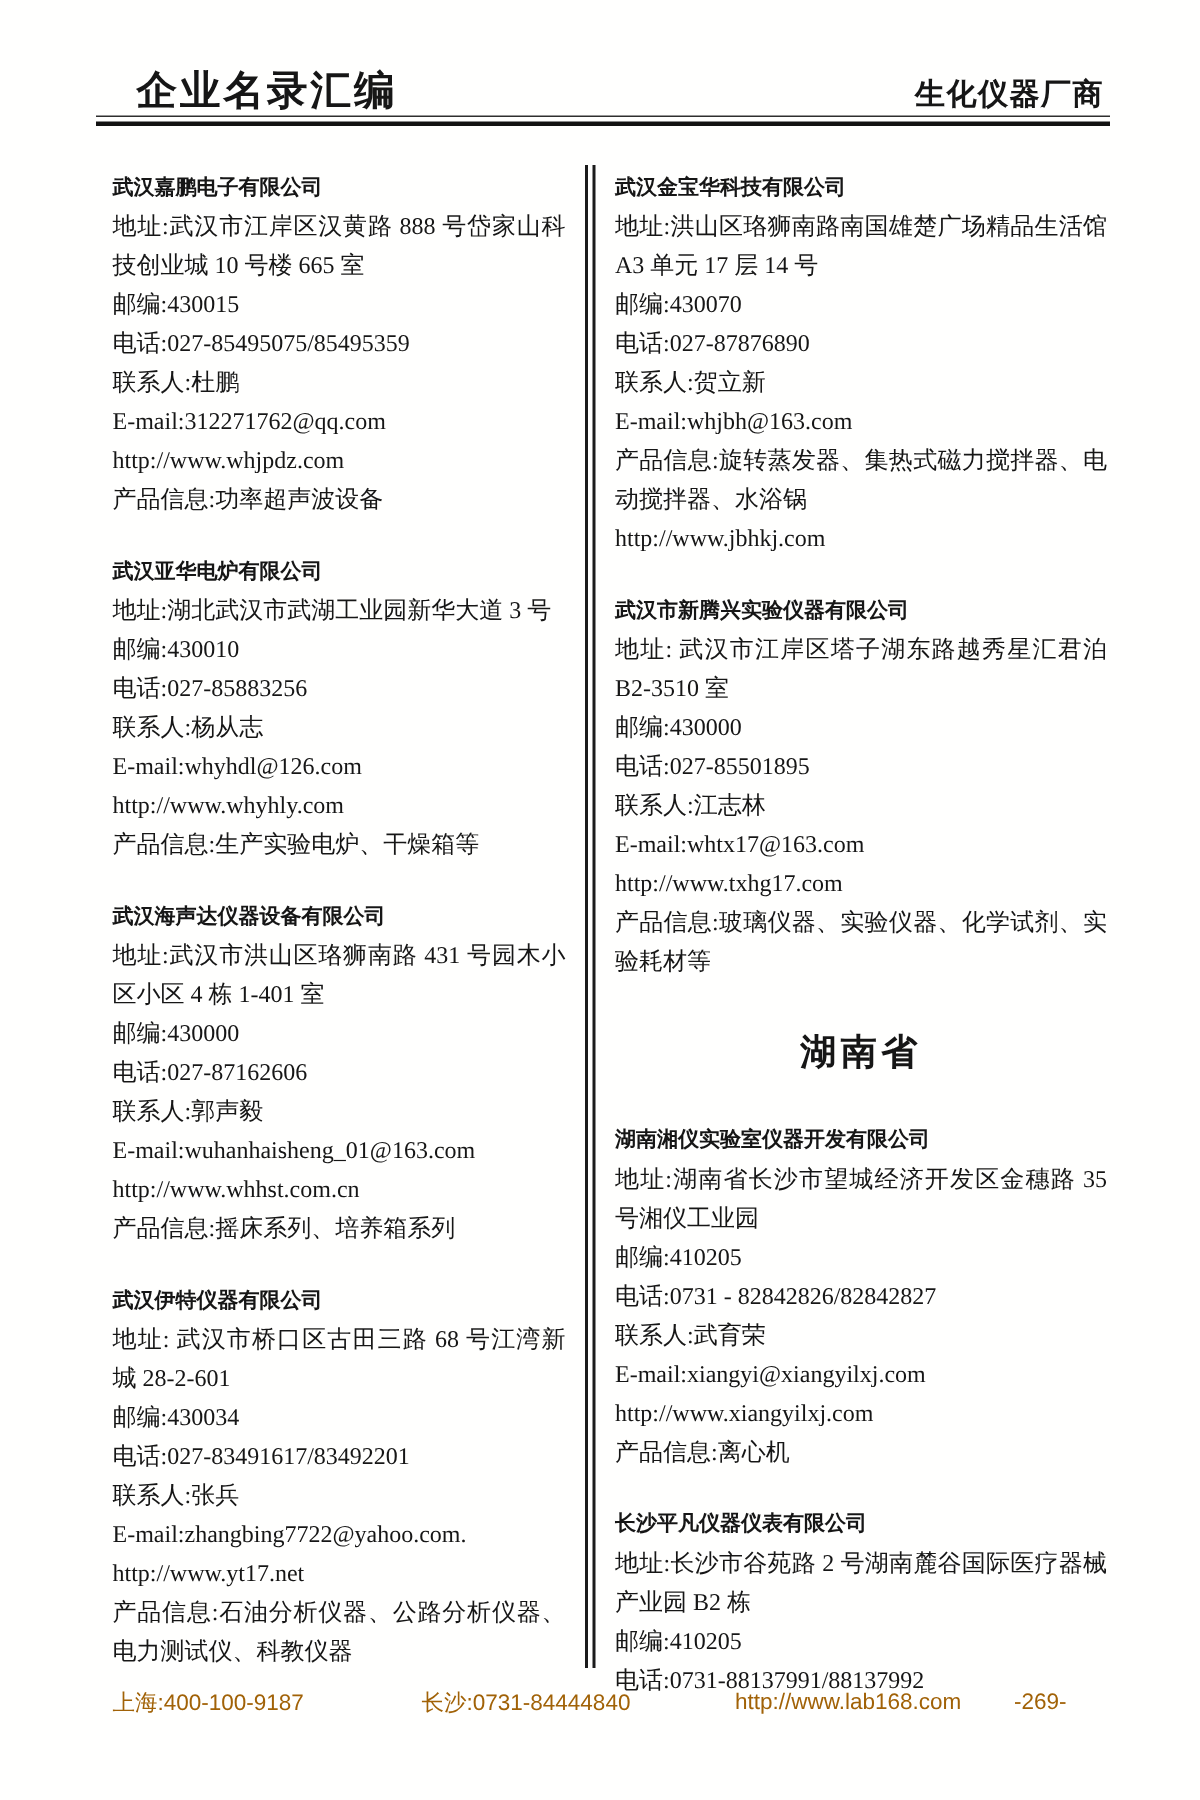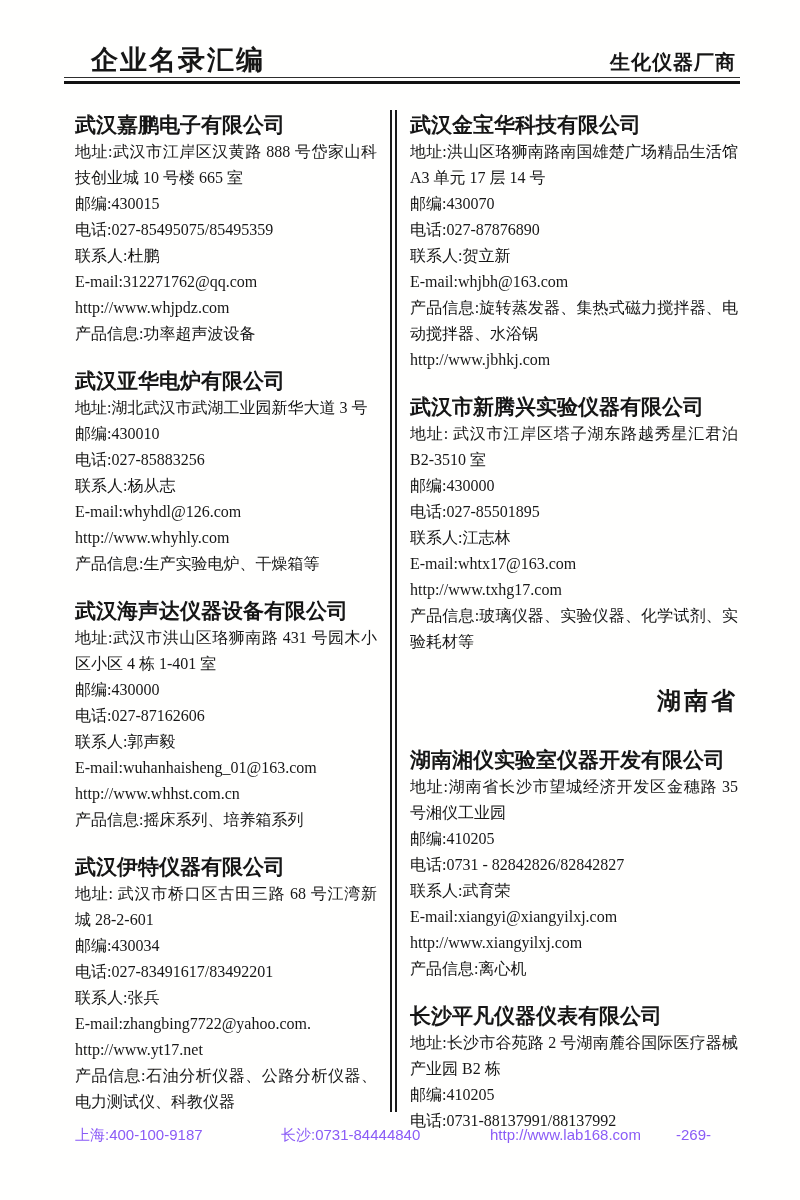--- a/index.html
+++ b/index.html
@@ -24,33 +24,33 @@
   }
   .col-left  { width:302px; }
   .divider {
     width:3px; height:1002px; margin-left:13px; margin-right:13px;
     border-left:2px solid #1b1b1b; border-right:2px solid #1b1b1b;
   }
   .col-right { width:328px; }
   .company { margin-bottom:19px; }
   .company-name {
     font-family:"Liberation Sans", sans-serif; font-weight:bold;
-    font-size:21px; line-height:29px;
+    font-size:14px; line-height:29px;
   }
   .company-line {
     font-size:16px; line-height:26px; text-align:justify;
   }
   .section-header {
-    text-align:right; font-family:"Liberation Sans", sans-serif;
+    text-align:center; font-family:"Liberation Sans", sans-serif;
     font-weight:bold; font-size:24px; letter-spacing:3px;
     margin:30px 0 28px 0;
   }
   .footer {
     position:absolute; top:1126px; left:0; width:699px; height:30px;
-    font-family:"Liberation Sans", sans-serif; font-size:15px; color:#8b5cf6;
+    font-family:"Liberation Sans", sans-serif; font-size:15px; color:#a16207;
   }
   .footer span { position:absolute; white-space:nowrap; }
   .f-shanghai { left:75px; }
   .f-changsha { left:281px; }
   .f-website  { left:490px; }
   .f-page     { left:676px; }
 </style>
 </head>
 <body>
 

